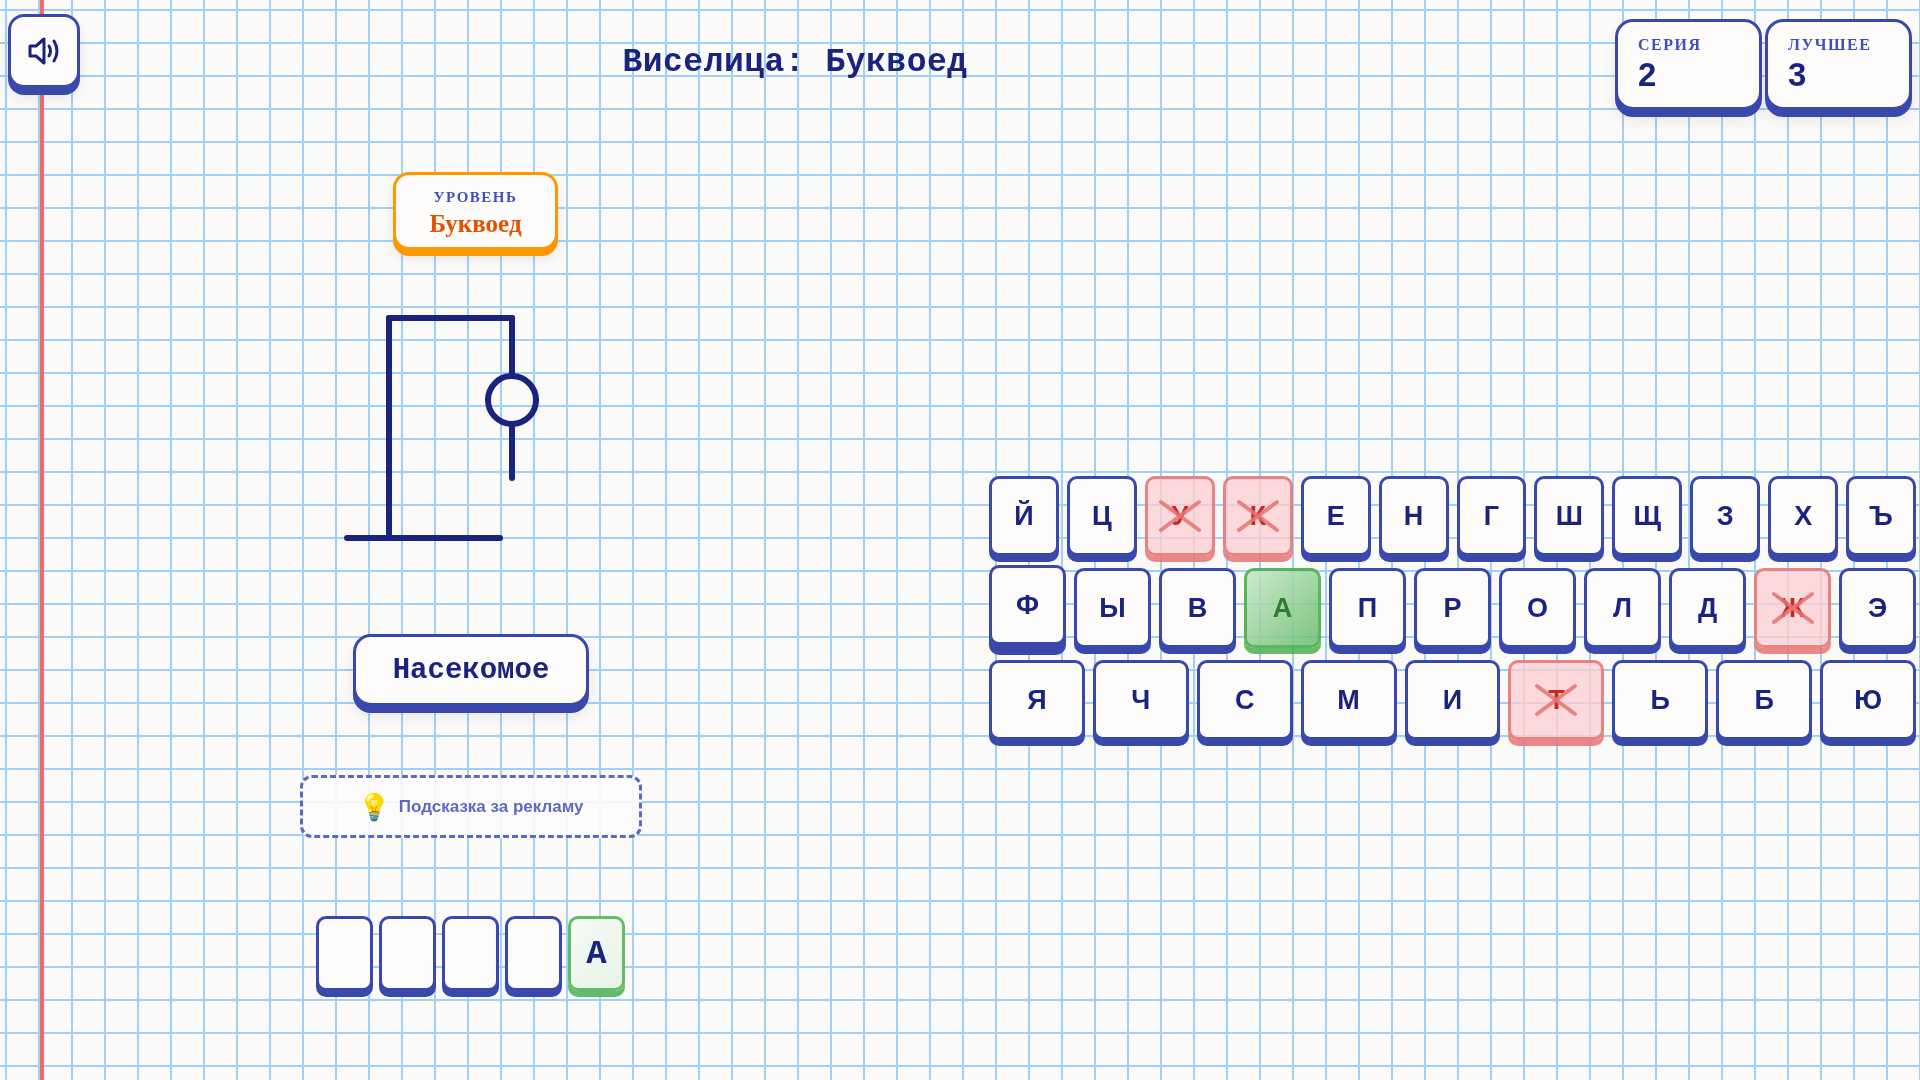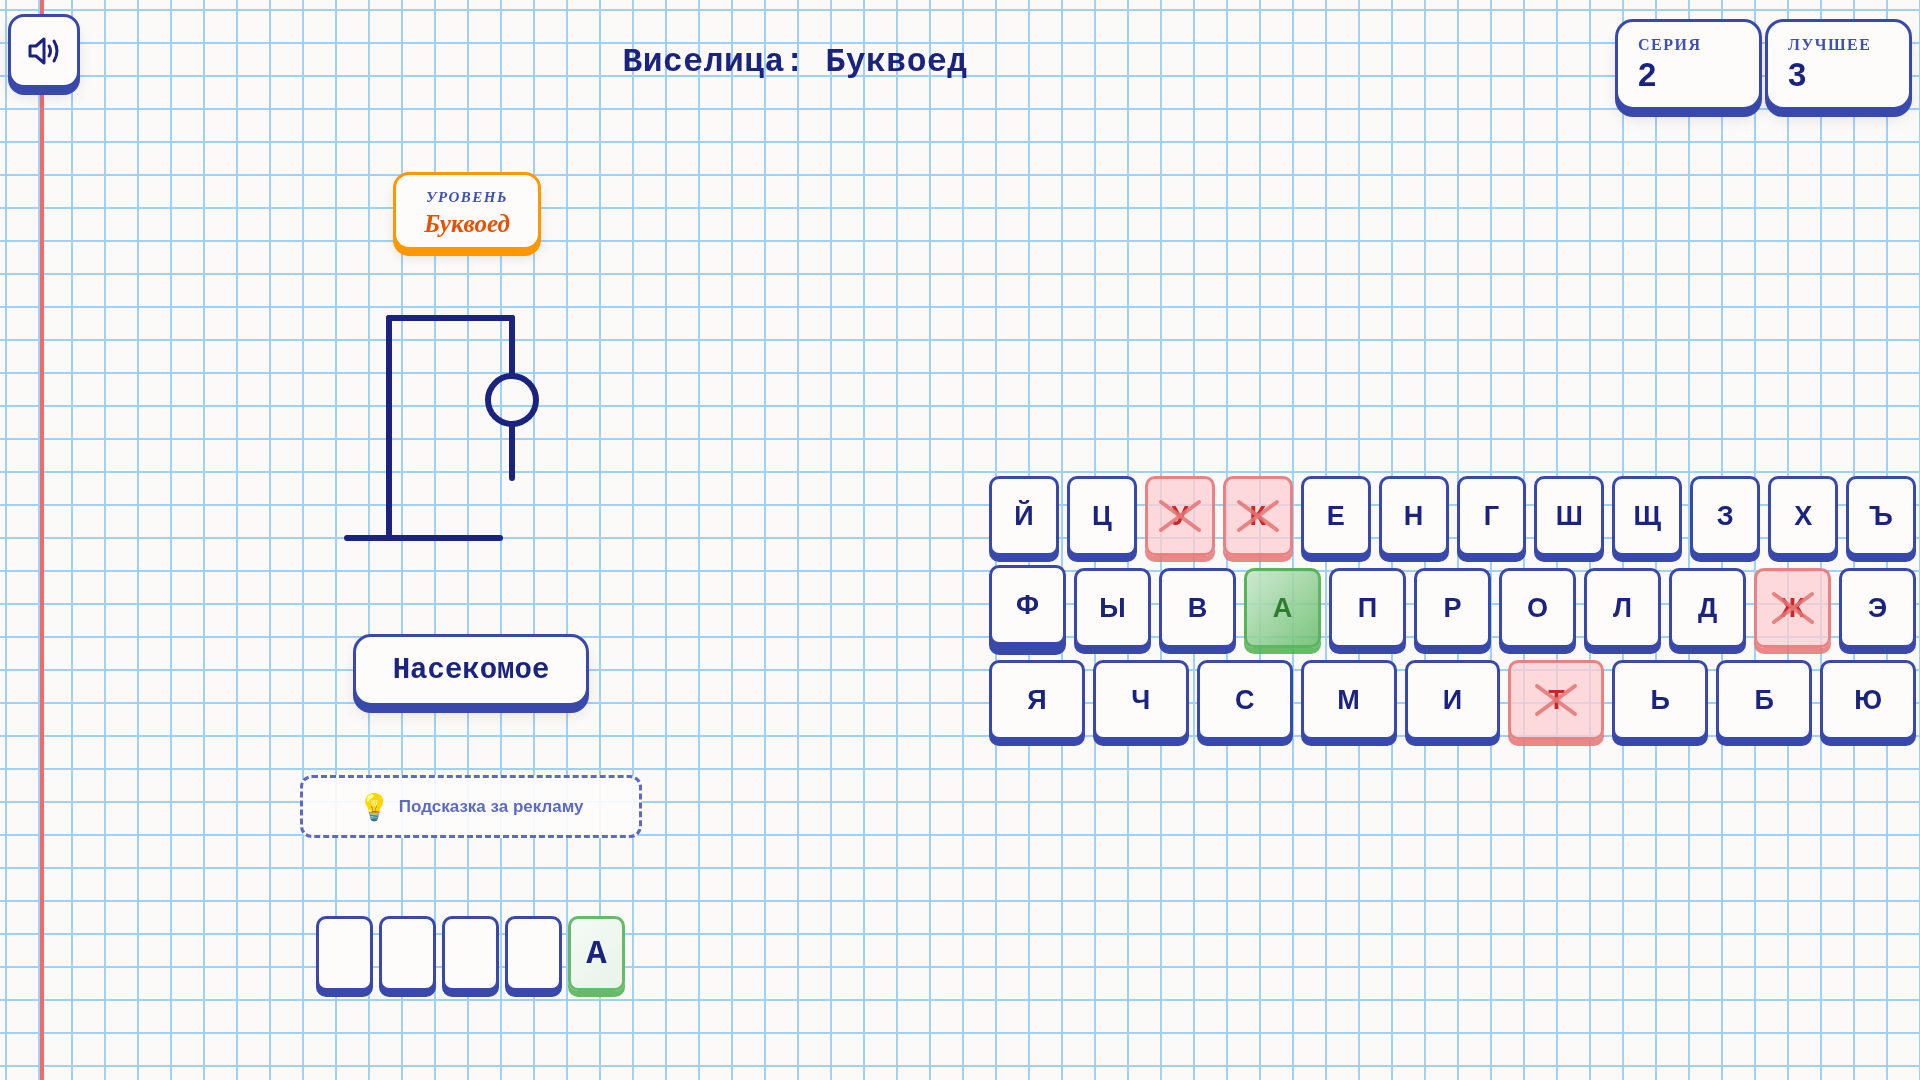--- a/index.html
+++ b/index.html
@@ -45,24 +45,24 @@
     .stat-label {
       font-family: "Liberation Serif", serif; font-weight: bold;
       font-size: 16px; color: #3f51b5; letter-spacing: 1.5px; line-height: 18px;
     }
     .stat-value {
       font-family: "Liberation Sans", sans-serif; font-weight: bold;
       font-size: 33px; color: #1a237e; line-height: 38px; margin-top: 2px;
     }
     
     .level {
-      position: absolute; left: 393px; top: 172px; width: 148px; height: 78px;
+      position: absolute; left: 393px; top: 172px; width: 165px; height: 78px;
       background: #fdfcfb; border: 3px solid #ff9800; border-radius: 16px;
       box-shadow: 0 6px 0 #ff9800, 0 9px 12px rgba(0,0,0,0.08);
-      text-align: center; padding-top: 13px; font-style: italic;
+      text-align: center; padding-top: 13px;
     }
     .level-label {
       font-family: "Liberation Serif", serif; font-weight: bold;
       font-size: 15px; color: #3f51b5; letter-spacing: 1.5px; line-height: 18px;
     }
     .level-value {
       font-family: "Liberation Serif", serif; font-weight: bold;
       font-size: 25px; color: #e65100; line-height: 30px; margin-top: 3px;
     }
     

